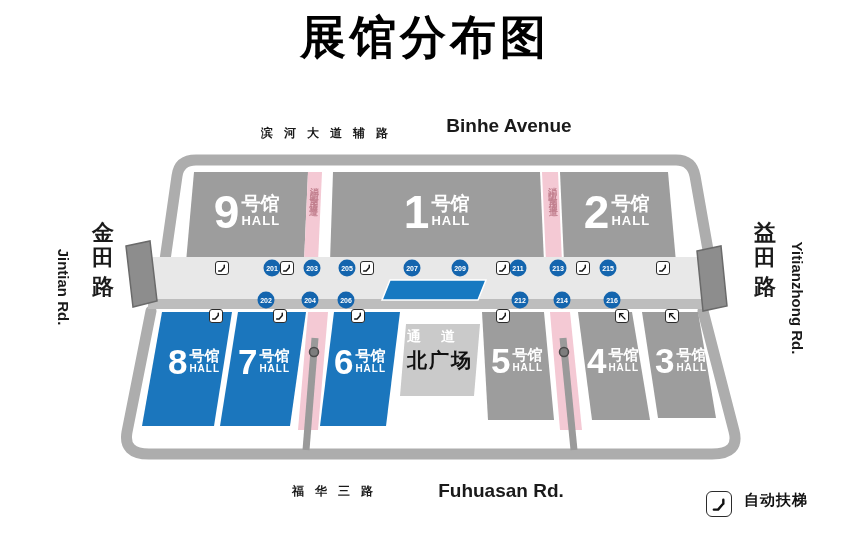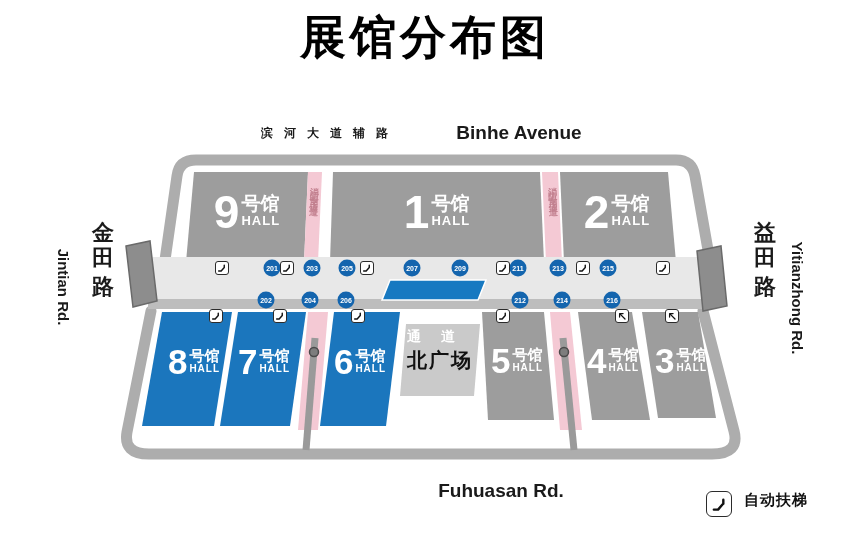--- a/index.html
+++ b/index.html
@@ -89,21 +89,22 @@
     <rect x="148" y="299" width="558" height="10" fill="#bdbdbd"></rect>
     <polygon points="126,246 150,241 157,301 133,307" fill="#8d8d8d" stroke="#6a6a6a" stroke-width="1.5"></polygon>
     <polygon points="697,251 721,246 727,306 703,311" fill="#8d8d8d" stroke="#6a6a6a" stroke-width="1.5"></polygon>
 
     <polygon points="390,280 486,280 478,300 382,300" fill="#1779c1" stroke="#ffffff" stroke-width="1.5"></polygon>
   </svg>
 
   <div class="abs ctr" id="title">展馆分布图</div>
 
   <div class="abs ctr road-zh" style="left:330px;top:133px;">滨河大道辅路</div>
-  <div class="abs ctr road-en" style="left:509px;top:133px;margin-left:10px;">Binhe Avenue</div>
+  <div class="abs ctr road-en" style="left:509px;top:126px;">Binhe Avenue</div>
+  <div class="abs ctr road-zh" style="left:338px;top:491px;">福华三路</div>
   <div class="abs ctr road-en" style="left:501px;top:491px;">Fuhuasan Rd.</div>
 
   <div class="abs road-zh-v" style="left:88px;top:203px;">金田路</div>
   <div class="abs ctr road-en-v" style="left:63px;top:287px;transform:translate(-50%,-50%) rotate(90deg);">Jintian Rd.</div>
   <div class="abs road-zh-v" style="left:750px;top:203px;">益田路</div>
   <div class="abs ctr road-en-v" style="left:797px;top:298px;transform:translate(-50%,-50%) rotate(90deg);">Yitianzhong Rd.</div>
 
   <div class="abs fire-text" style="left:308px;top:180px;transform:rotate(2.5deg);">消防专用通道</div>
   <div class="abs fire-text" style="left:545px;top:180px;transform:rotate(-2.5deg);">消防专用通道</div>
 

